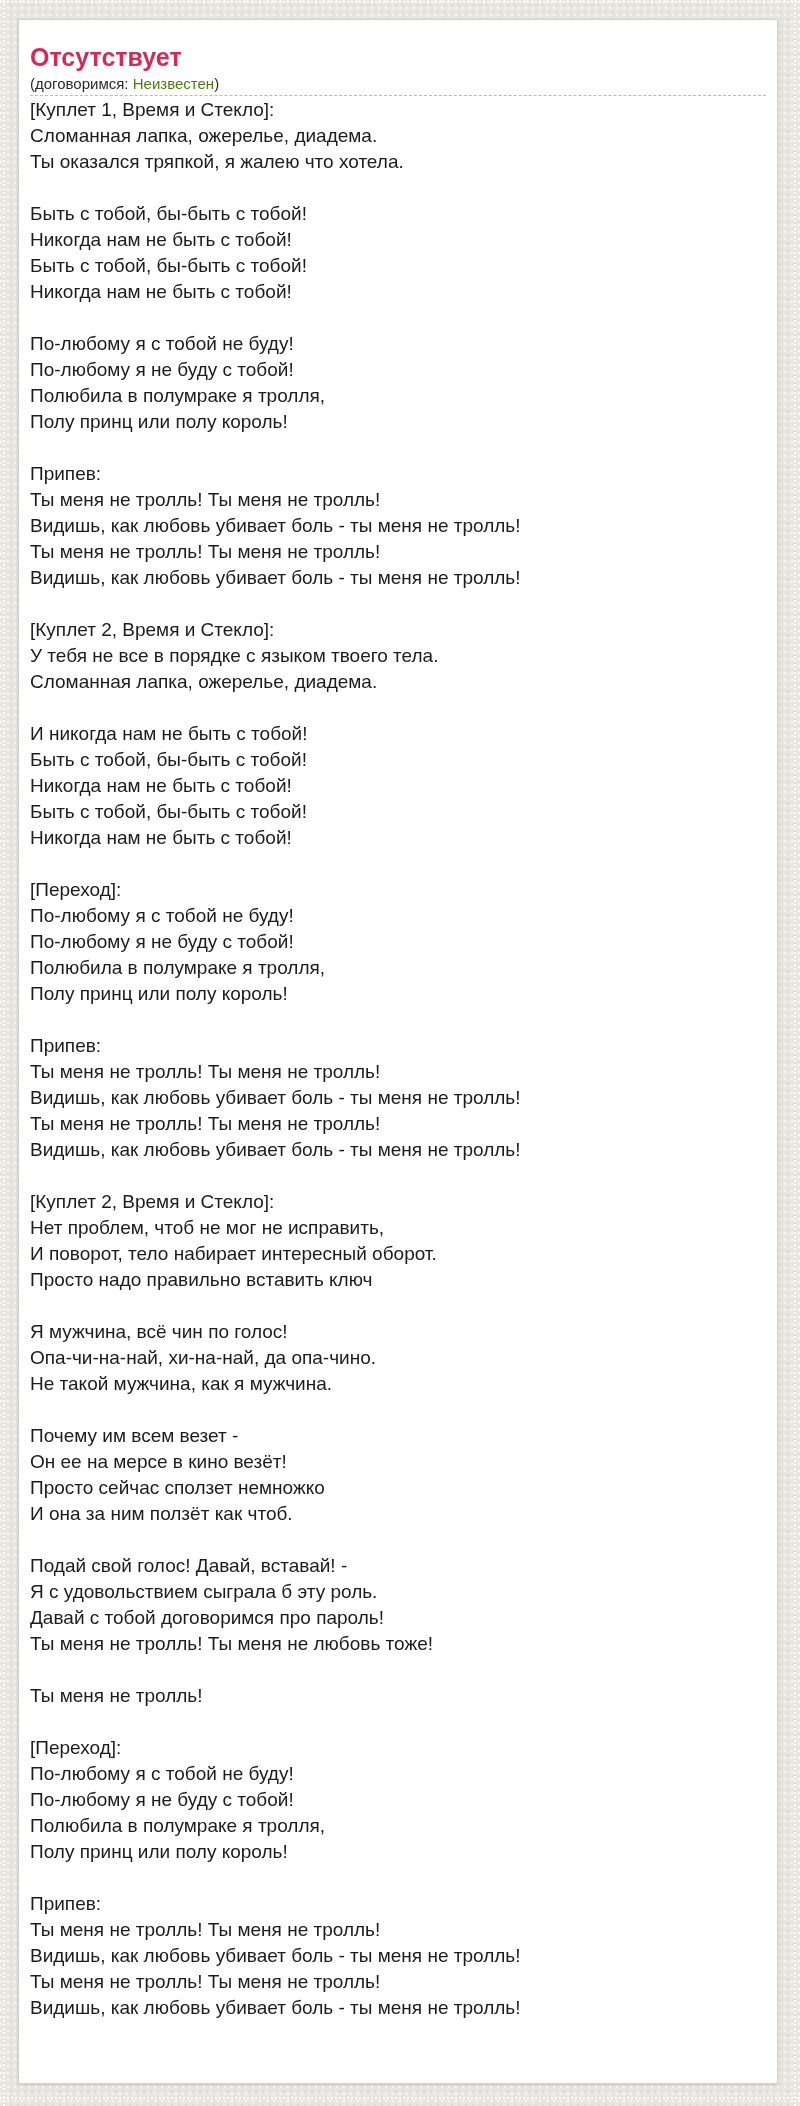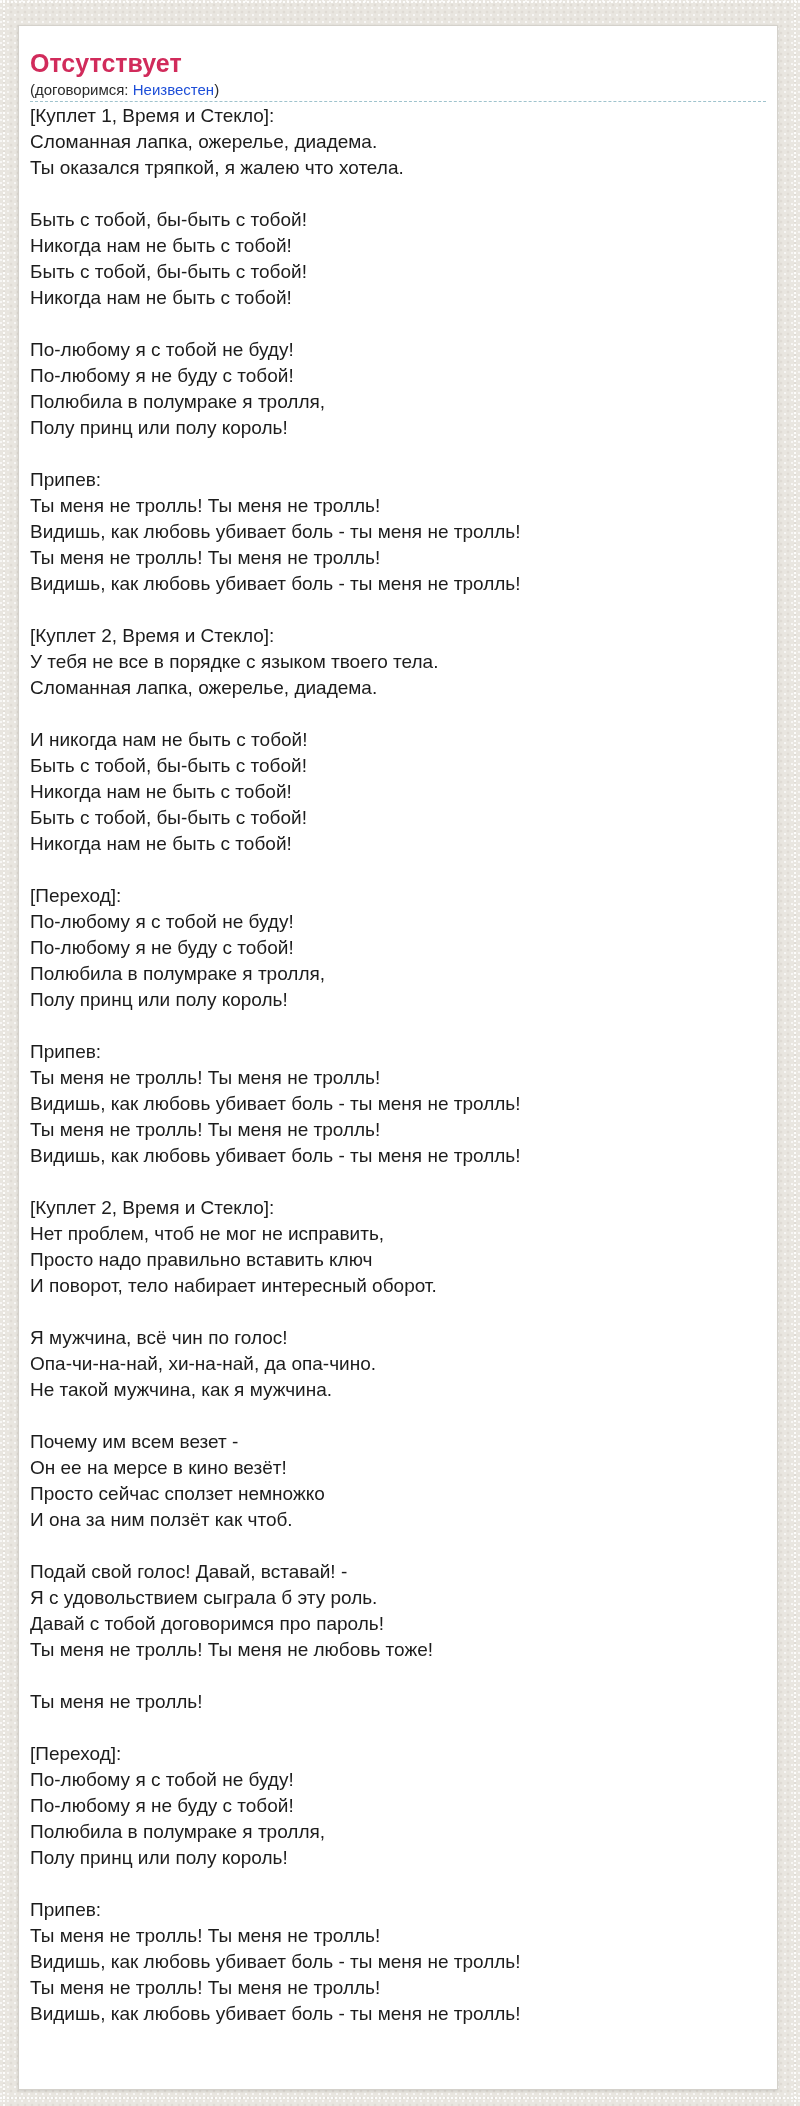--- a/index.html
+++ b/index.html
@@ -23,21 +23,21 @@
     pointer-events: none;
   }
   .edge-top    { top: 1px; left: 0; right: 0; border-top: 2px dotted rgba(255,255,255,0.9); }
   .edge-bottom { bottom: 7px; left: 0; right: 0; border-top: 2px dotted rgba(255,255,255,0.9); }
   .edge-left   { left: 3px; top: 0; bottom: 0; border-left: 2px dotted rgba(255,255,255,0.9); }
   .edge-right  { right: 4px; top: 0; bottom: 0; border-left: 2px dotted rgba(255,255,255,0.9); }
 
   .card {
     position: absolute;
     left: 18px;
-    top: 25px;
+    top: 19px;
     width: 760px;
     height: 2065px;
     box-sizing: border-box;
     background: #ffffff;
     border: 1px solid #d4d1cb;
     box-shadow: 0 1px 3px rgba(0,0,0,0.12);
     padding: 24px 11px 0 11px;
   }
 
   h1.title {
@@ -49,21 +49,21 @@
   }
 
   .artist-line {
     margin-top: 4px;
     font-size: 15px;
     line-height: 19px;
     color: #2b2b2b;
     padding-bottom: 2px;
   }
   .artist-link {
-    color: #1d4ed8;
+    color: #4d7c0f;
     text-decoration: none;
     cursor: pointer;
   }
 
   .separator {
     border-bottom: 1px dashed #9fc3cd;
     height: 0;
   }
 
   .lyrics {
@@ -129,22 +129,22 @@
       <div class="lyric-line">Полу принц или полу король!</div>
       <div class="lyric-line">&nbsp;</div>
       <div class="lyric-line">Припев:</div>
       <div class="lyric-line">Ты меня не тролль! Ты меня не тролль!</div>
       <div class="lyric-line">Видишь, как любовь убивает боль - ты меня не тролль!</div>
       <div class="lyric-line">Ты меня не тролль! Ты меня не тролль!</div>
       <div class="lyric-line">Видишь, как любовь убивает боль - ты меня не тролль!</div>
       <div class="lyric-line">&nbsp;</div>
       <div class="lyric-line">[Куплет 2, Время и Стекло]:</div>
       <div class="lyric-line">Нет проблем, чтоб не мог не исправить,</div>
+      <div class="lyric-line">И поворот, тело набирает интересный оборот.</div>
       <div class="lyric-line">Просто надо правильно вставить ключ</div>
-      <div class="lyric-line">И поворот, тело набирает интересный оборот.</div>
       <div class="lyric-line">&nbsp;</div>
       <div class="lyric-line">Я мужчина, всё чин по голос!</div>
       <div class="lyric-line">Опа-чи-на-най, хи-на-най, да опа-чино.</div>
       <div class="lyric-line">Не такой мужчина, как я мужчина.</div>
       <div class="lyric-line">&nbsp;</div>
       <div class="lyric-line">Почему им всем везет -</div>
       <div class="lyric-line">Он ее на мерсе в кино везёт!</div>
       <div class="lyric-line">Просто сейчас сползет немножко</div>
       <div class="lyric-line">И она за ним ползёт как чтоб.</div>
       <div class="lyric-line">&nbsp;</div>

